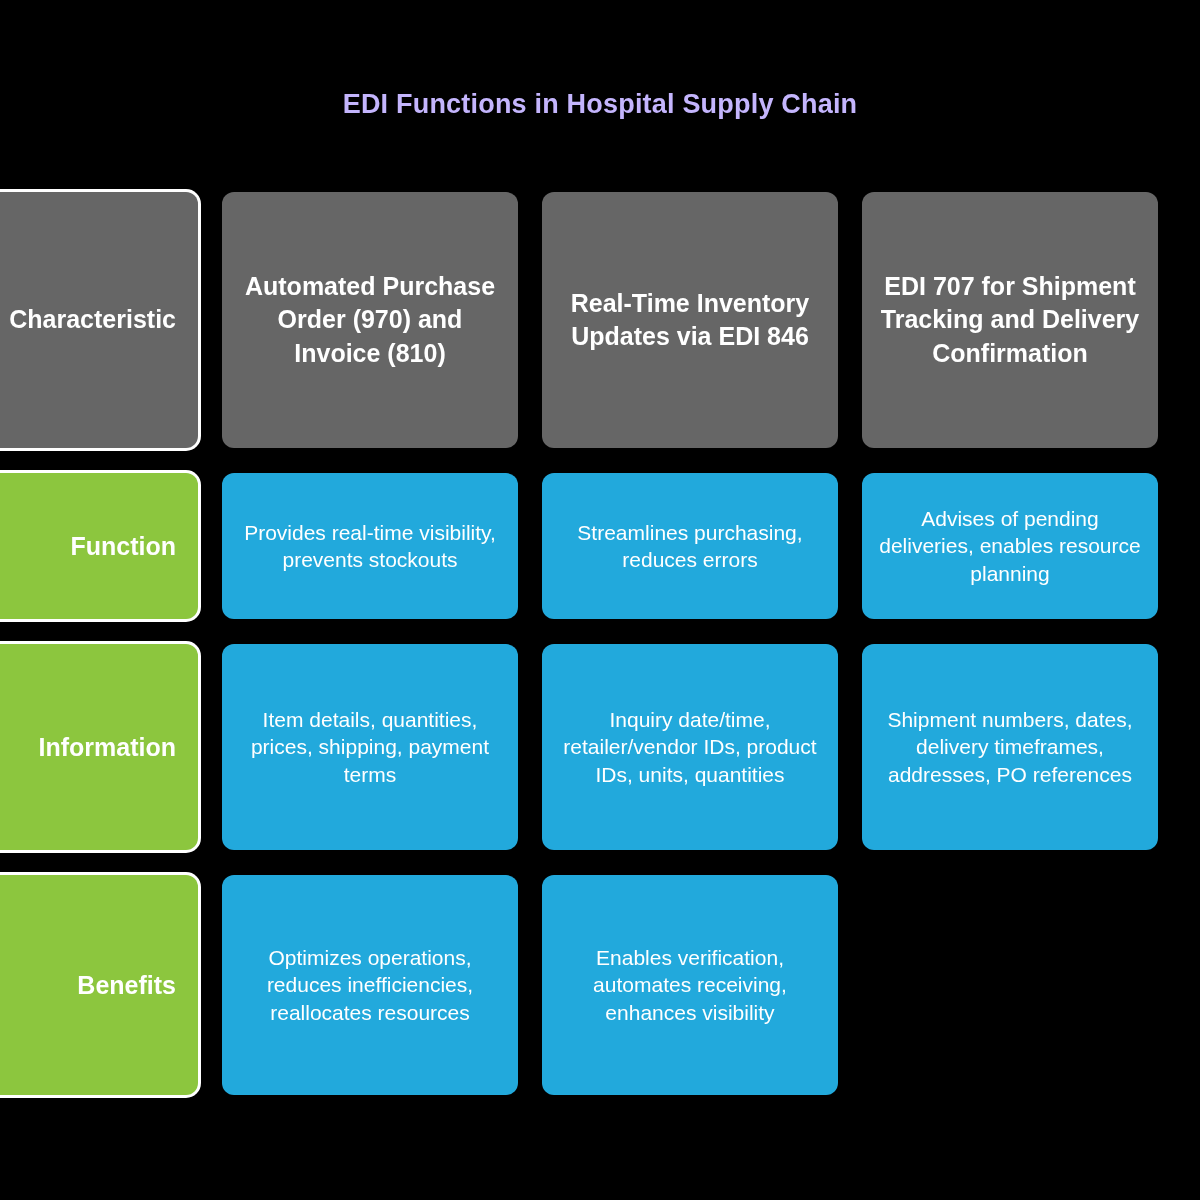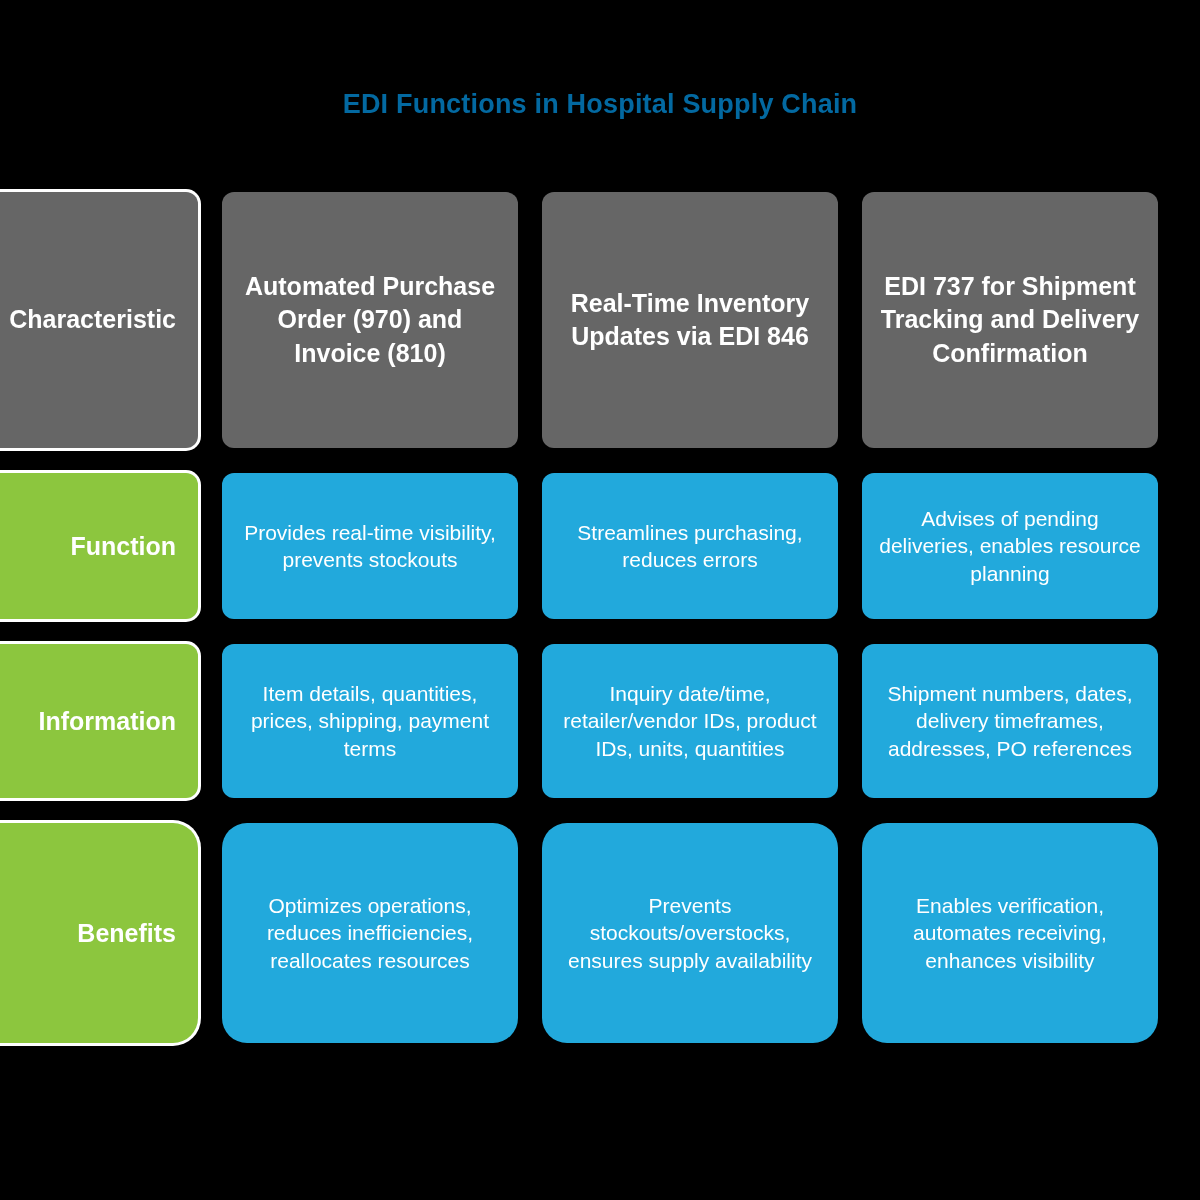--- a/index.html
+++ b/index.html
@@ -26,21 +26,21 @@
 
   
   .chart-title {
     position: absolute;
     top: 88px;
     left: 0;
     width: 1200px;
     text-align: center;
     font-size: 27px;
     font-weight: bold;
-    color: #0369a1;
+    color: #c4b5fd;
     letter-spacing: 0.2px;
     line-height: 1.2;
   }
 
   
   .table-grid {
     position: absolute;
     left: -98px;          
     top: 192px;
     width: 1620px;
@@ -75,22 +75,22 @@
   }
 
   
   .row-body .cell {
     background: #22a9dc;
     font-size: 21px;
     font-weight: normal;
   }
 
   .row-function .cell   { height: 146px; }
-  .row-information .cell{ height: 154px; }
-  .row-benefits .cell   { height: 220px; border-radius: 25px; }
+  .row-information .cell{ height: 206px; }
+  .row-benefits .cell   { height: 220px; }
 
   
   .cell.label-cell {
     background: #8cc63e;
     font-weight: bold;
     font-size: 25px;
     justify-content: flex-end;
     padding-right: 22px;
     box-shadow: 0 0 0 3px #ffffff;
   }
@@ -124,21 +124,21 @@
       <div class="cell label-cell">
         <span class="cell-text">Characteristic</span>
       </div>
       <div class="cell">
         <span class="cell-text">Automated Purchase Order (970) and Invoice (810)</span>
       </div>
       <div class="cell">
         <span class="cell-text">Real-Time Inventory Updates via EDI 846</span>
       </div>
       <div class="cell">
-        <span class="cell-text">EDI 737 for Shipment Tracking and Delivery Confirmation</span>
+        <span class="cell-text">EDI 707 for Shipment Tracking and Delivery Confirmation</span>
       </div>
     </div>
 
     <div class="table-row row-body row-function">
       <div class="cell label-cell">
         <span class="cell-text">Function</span>
       </div>
       <div class="cell">
         <span class="cell-text">Provides real-time visibility, prevents stockouts</span>
       </div>
@@ -166,21 +166,18 @@
     </div>
 
     <div class="table-row row-body row-benefits">
       <div class="cell label-cell">
         <span class="cell-text">Benefits</span>
       </div>
       <div class="cell">
         <span class="cell-text">Optimizes operations, reduces inefficiencies, reallocates resources</span>
       </div>
       <div class="cell">
-        <span class="cell-text">Prevents stockouts/overstocks, ensures supply availability</span>
-      </div>
-      <div class="cell">
         <span class="cell-text">Enables verification, automates receiving, enhances visibility</span>
       </div>
     </div>
 
   </div>
 </div>
 
 </body></html>

